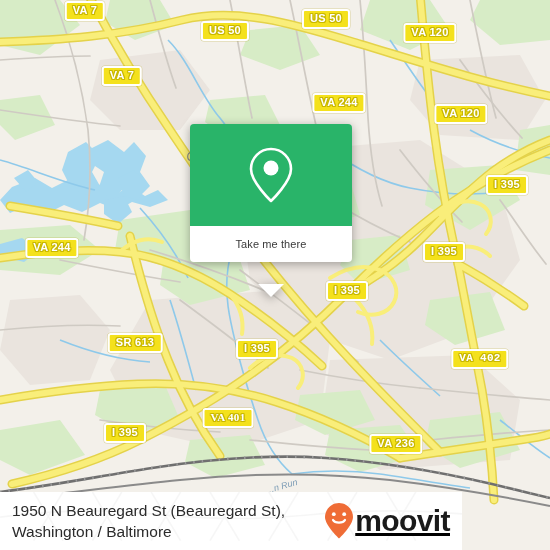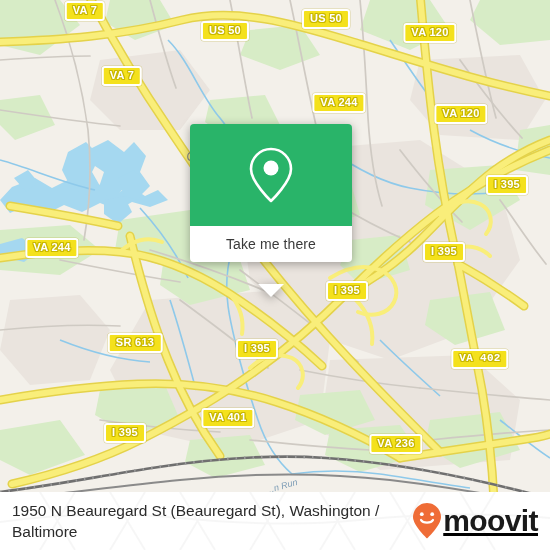--- a/index.html
+++ b/index.html
@@ -59,21 +59,21 @@
     height:102px;
     display:flex;align-items:center;justify-content:center;
   }
   #popup-bottom{
     background:#ffffff;
     border-radius:0 0 4px 4px;
     height:36px;
     display:flex;align-items:center;justify-content:center;
   }
   #popup-cta{
-    font-size:14px;color:#3a3a3a;letter-spacing:.1px;
+    font-size:11px;color:#3a3a3a;letter-spacing:.1px;
   }
   #popup-tail{
     position:absolute;left:50%;top:160px;
     transform:translateX(-50%);
     width:0;height:0;
     border-left:13px solid transparent;
     border-right:13px solid transparent;
     border-top:13px solid #ffffff;
   }
 
@@ -81,21 +81,21 @@
   #attribution{
     position:absolute;left:0;top:468px;
     background:rgba(255,255,255,.72);
     padding:3px 8px 4px 8px;
     font-size:12px;color:#444;
     border-radius:0 2px 2px 0;
   }
 
   
   #footer{
-    position:absolute;left:0;bottom:0;width:550px;height:58px;
+    position:absolute;left:0;bottom:0;width:462px;height:58px;
     background:#ffffff;overflow:hidden;
   }
   #footer-watermark{position:absolute;inset:0;opacity:.55;}
   #footer-inner{
     position:relative;height:100%;
     display:flex;align-items:center;justify-content:space-between;
     padding:0 12px 0 12px;box-sizing:border-box;
   }
   #caption{
     font-size:15.5px;line-height:21px;color:#2b2b2b;
@@ -298,21 +298,21 @@
       <div class="shield" style="left: 122px; top: 76px;">VA 7</div>
       <div class="shield" style="left: 339px; top: 103px;">VA 244</div>
       <div class="shield" style="left: 461px; top: 114px;">VA 120</div>
       <div class="shield" style="left: 507px; top: 185px;">I 395</div>
       <div class="shield" style="left: 52px; top: 248px;">VA 244</div>
       <div class="shield" style="left: 444px; top: 252px;">I 395</div>
       <div class="shield" style="left: 347px; top: 291px;">I 395</div>
       <div class="shield" style="left: 135px; top: 343px;">SR 613</div>
       <div class="shield" style="left: 257px; top: 349px;">I 395</div>
       <div class="shield" style="left: 480px; top: 359px; font-family: Liberation Mono, monospace;">VA 402</div>
-      <div class="shield" style="left: 228px; top: 418px;">VA 401</div>
+      <div class="shield" style="left: 228px; top: 418px; font-family: Liberation Serif, serif;">VA 401</div>
       <div class="shield" style="left: 125px; top: 433px;">I 395</div>
       <div class="shield" style="left: 396px; top: 444px;">VA 236</div>
     </div>
 
   <div id="popup">
     <div id="popup-top">
       <svg width="46" height="58" viewBox="0 0 46 58">
         <path d="M23 3 C12 3 3 12 3 23 C3 36 23 55 23 55 C23 55 43 36 43 23 C43 12 34 3 23 3 Z" fill="none" stroke="#ffffff" stroke-width="2.6" stroke-linejoin="round"></path>
         <circle cx="23" cy="22" r="7.5" fill="#ffffff"></circle>
       </svg>

